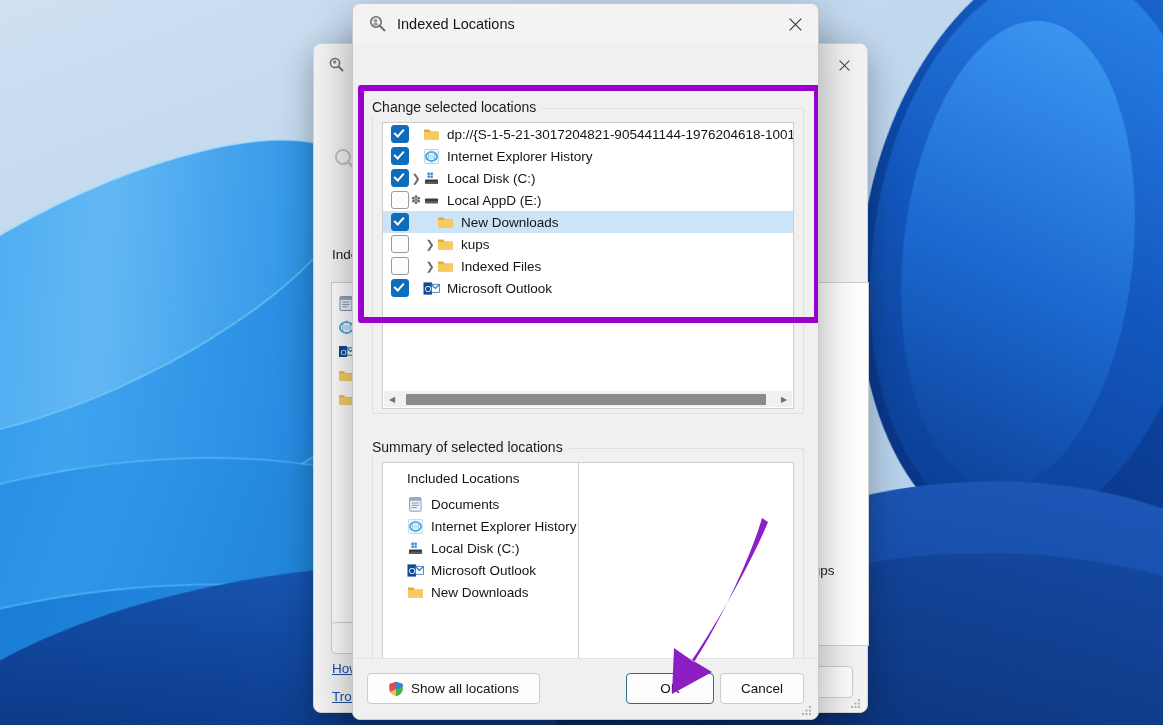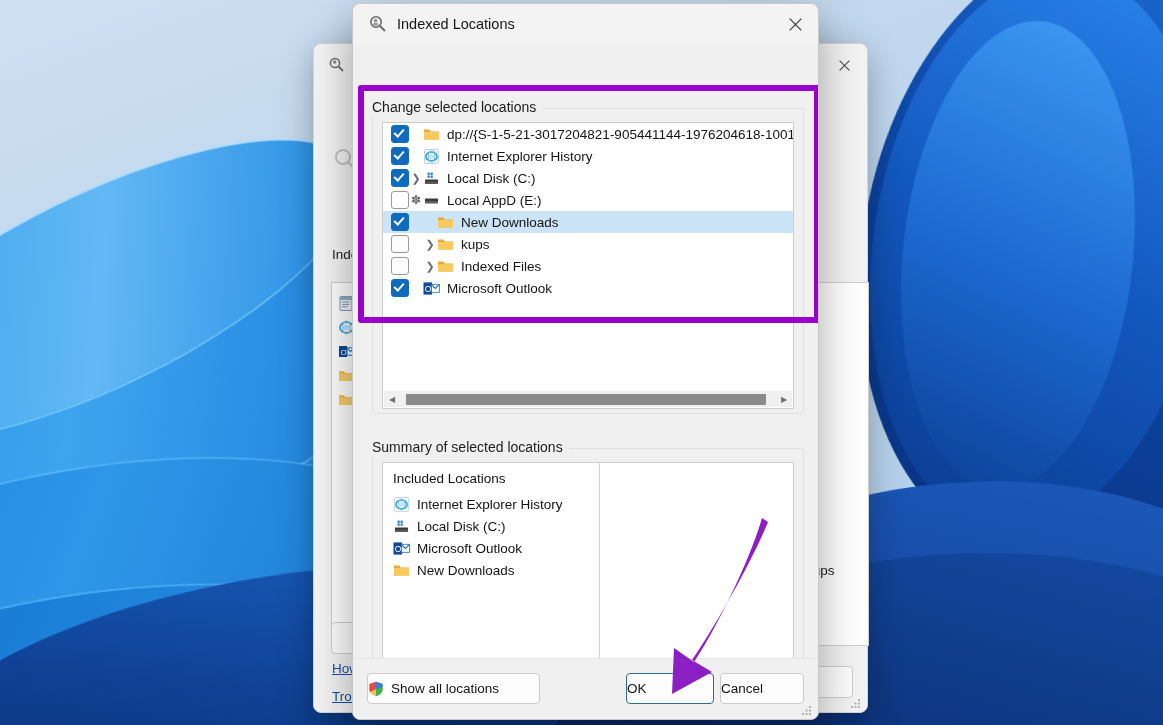--- a/index.html
+++ b/index.html
@@ -281,23 +281,23 @@
     position: absolute; left: 19px; top: 395px;
     width: 432px; height: 248px;
   }
   #summary-panel {
     position: absolute; left: 10px; top: 23px;
     width: 410px; height: 210px;
     background: #fff; border: 1px solid #cdcdcd;
     display: flex;
   }
   #sum-col-included {
-    width: 217px;
+    width: 196px;
     border-right: 1px solid #cdcdcd;
-    padding: 8px 0 0 10px;
+    padding: 8px 0 0 24px;
     box-sizing: border-box;
   }
   #sum-col-exclude {
     flex: 1;
     padding: 8px 0 0 10px;
     box-sizing: border-box;
     position: relative;
   }
   .col-head {
     font-size: 13.5px; color: #141414;
@@ -319,21 +319,21 @@
     height: 60px; background: #f0f0f0;
     border-top: 1px solid #e4e4e4;
   }
   .btn {
     position: absolute;
     height: 31px;
     background: #fdfdfd;
     border: 1px solid #cbcbcb;
     border-radius: 4px;
     font-size: 13.5px; color: #141414;
-    display: flex; align-items: center; justify-content: flex-start;
+    display: flex; align-items: center; justify-content: center;
     box-sizing: border-box;
     white-space: nowrap;
   }
   #btn-show-all {
     left: 14px; top: 14px; width: 173px;
     gap: 7px;
   }
   #btn-ok {
     left: 273px; top: 14px; width: 88px;
     border: 1px solid #2f6b8f;
@@ -608,20 +608,32 @@
     </div>
 
     <div id="group-summary">
       <div class="group-frame"></div>
       <div class="group-legend">Summary of selected locations</div>
 
       <div id="summary-panel">
         <div id="sum-col-included">
           <div class="col-head">Included Locations</div>
 
+          <div class="sum-row">
+            <span class="ico">
+              <svg width="17" height="17" viewBox="0 0 17 17">
+                <rect x="2.6" y="1.6" width="11.4" height="13.6" rx="1" fill="#eef3f9" stroke="#7d93ad" stroke-width="0.9"></rect>
+                <rect x="2.6" y="1.6" width="11.4" height="3.2" fill="#93abc6"></rect>
+                <line x1="4.6" y1="7" x2="12" y2="7" stroke="#8198b2"></line>
+                <line x1="4.6" y1="9.3" x2="12" y2="9.3" stroke="#8198b2"></line>
+                <line x1="4.6" y1="11.6" x2="9.8" y2="11.6" stroke="#8198b2"></line>
+              </svg>
+            </span>
+            <span>Documents</span>
+          </div>
 
           <div class="sum-row">
             <span class="ico">
               <svg width="17" height="17" viewBox="0 0 17 17">
                 <rect x="1.5" y="1.5" width="14" height="14" rx="1" fill="#f2f6f9" stroke="#c3d3df" stroke-width="0.8"></rect>
                 <ellipse cx="8.5" cy="8.5" rx="5.6" ry="4.4" fill="none" stroke="#2e9bd4" stroke-width="1.4"></ellipse>
                 <ellipse cx="8.5" cy="8.5" rx="3.3" ry="5.4" fill="none" stroke="#7cc3e6" stroke-width="1"></ellipse>
                 <circle cx="8.5" cy="8.5" r="2.4" fill="#c3e4f4"></circle>
               </svg>
             </span>

